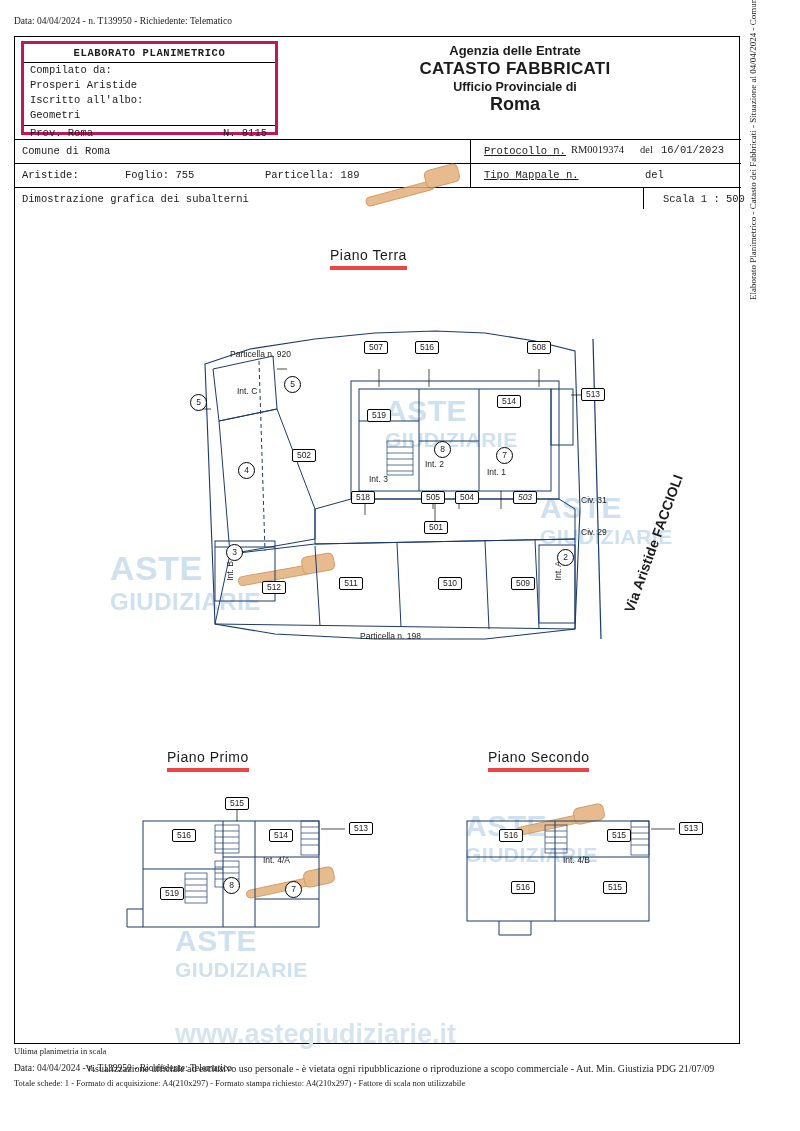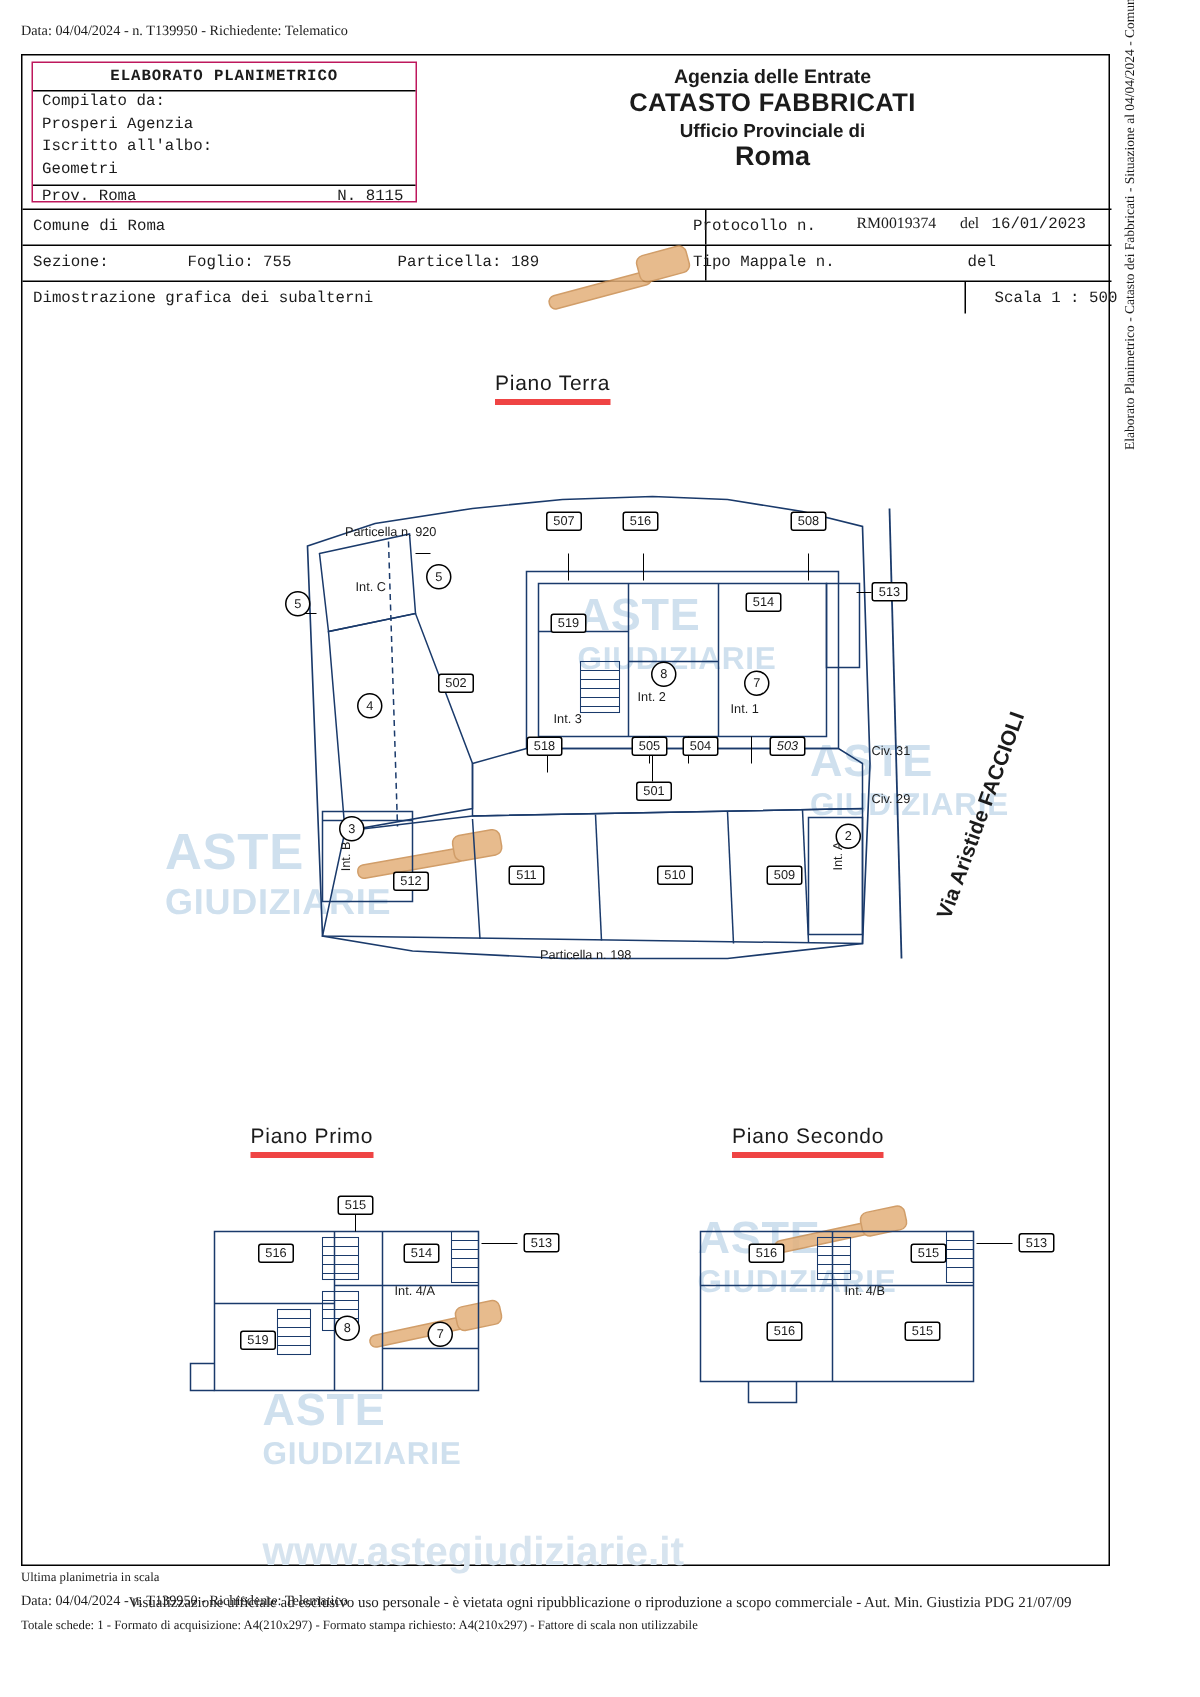--- a/index.html
+++ b/index.html
@@ -34,21 +34,21 @@
     left: 14px; top: 36px;
     width: 726px; height: 1008px;
     border: 1px solid #000;
     box-sizing: border-box;
   }
   
   .hdr-box {
     position: absolute;
     left: 6px; top: 4px;
     width: 257px; height: 94px;
-    border: 1px solid #be185d;
+    border: 3px solid #be185d;
     box-sizing: border-box;
     font-family: "Liberation Mono", monospace;
     font-size: 10.5px;
   }
   .hdr-title {
     text-align: center;
     font-weight: bold;
     letter-spacing: 0.6px;
     font-size: 10.5px;
     border-bottom: 1px solid #000;
@@ -84,21 +84,21 @@
   .band-b { top: 126px; height: 24px; }
   .band-c { top: 150px; height: 22px; }
   .band .vsplit {
     position: absolute;
     left: 455px; top: 0; bottom: 0;
     border-left: 1px solid #000;
   }
   .cellL { position: absolute; left: 7px; top: 5px; white-space: nowrap; }
   .cellL2 { position: absolute; left: 110px; top: 5px; white-space: nowrap; }
   .cellL3 { position: absolute; left: 250px; top: 5px; white-space: nowrap; }
-  .cellR { position: absolute; left: 447px; top: 5px; white-space: nowrap; }
+  .cellR { position: absolute; left: 469px; top: 5px; white-space: nowrap; text-decoration: underline; }
   .cellRR { position: absolute; left: 610px; top: 4px; white-space: nowrap; font-family:"Liberation Serif",serif; font-size:10.5px;}
   .cellR2 { position: absolute; left: 630px; top: 5px; white-space: nowrap; }
   .cellScala { position: absolute; left: 648px; top: 5px; white-space: nowrap; }
 
   
   .canvas {
     position: absolute;
     left: 0; top: 172px;
     width: 724px; height: 834px;
   }
@@ -217,21 +217,21 @@
 
 <div class="page">
 
   <div class="top-meta">Data: 04/04/2024 - n. T139950 - Richiedente: Telematico</div>
 
   <div class="frame">
 
     <div class="hdr-box">
       <div class="hdr-title">ELABORATO  PLANIMETRICO</div>
       <div class="hdr-row">Compilato da:</div>
-      <div class="hdr-row">Prosperi Agenzia</div>
+      <div class="hdr-row">Prosperi Aristide</div>
       <div class="hdr-row">Iscritto all'albo:</div>
       <div class="hdr-row">Geometri</div>
       <div class="hdr-sep"></div>
       <div class="hdr-prov">
         <span>Prov. Roma</span>
         <span>N. 8115</span>
       </div>
     </div>
 
     <div class="agency">
@@ -245,21 +245,21 @@
       <div class="vsplit"></div>
       <div class="cellL">Comune di Roma</div>
       <div class="cellR">Protocollo n.</div>
       <div class="cellRR" style="left:556px;">RM0019374</div>
       <div class="cellRR" style="left:625px;">del</div>
       <div class="cellRR" style="left:646px;font-family:Liberation Mono, monospace;">16/01/2023</div>
     </div>
 
     <div class="band band-b">
       <div class="vsplit"></div>
-      <div class="cellL">Sezione:</div>
+      <div class="cellL">Aristide:</div>
       <div class="cellL2">Foglio: 755</div>
       <div class="cellL3">Particella: 189</div>
       <div class="cellR">Tipo Mappale n.</div>
       <div class="cellR2">del</div>
     </div>
 
     <div class="band band-c">
       <div class="vsplit" style="left:628px;"></div>
       <div class="cellL">Dimostrazione grafica dei subalterni</div>
       <div class="cellScala">Scala 1 : 500</div>

